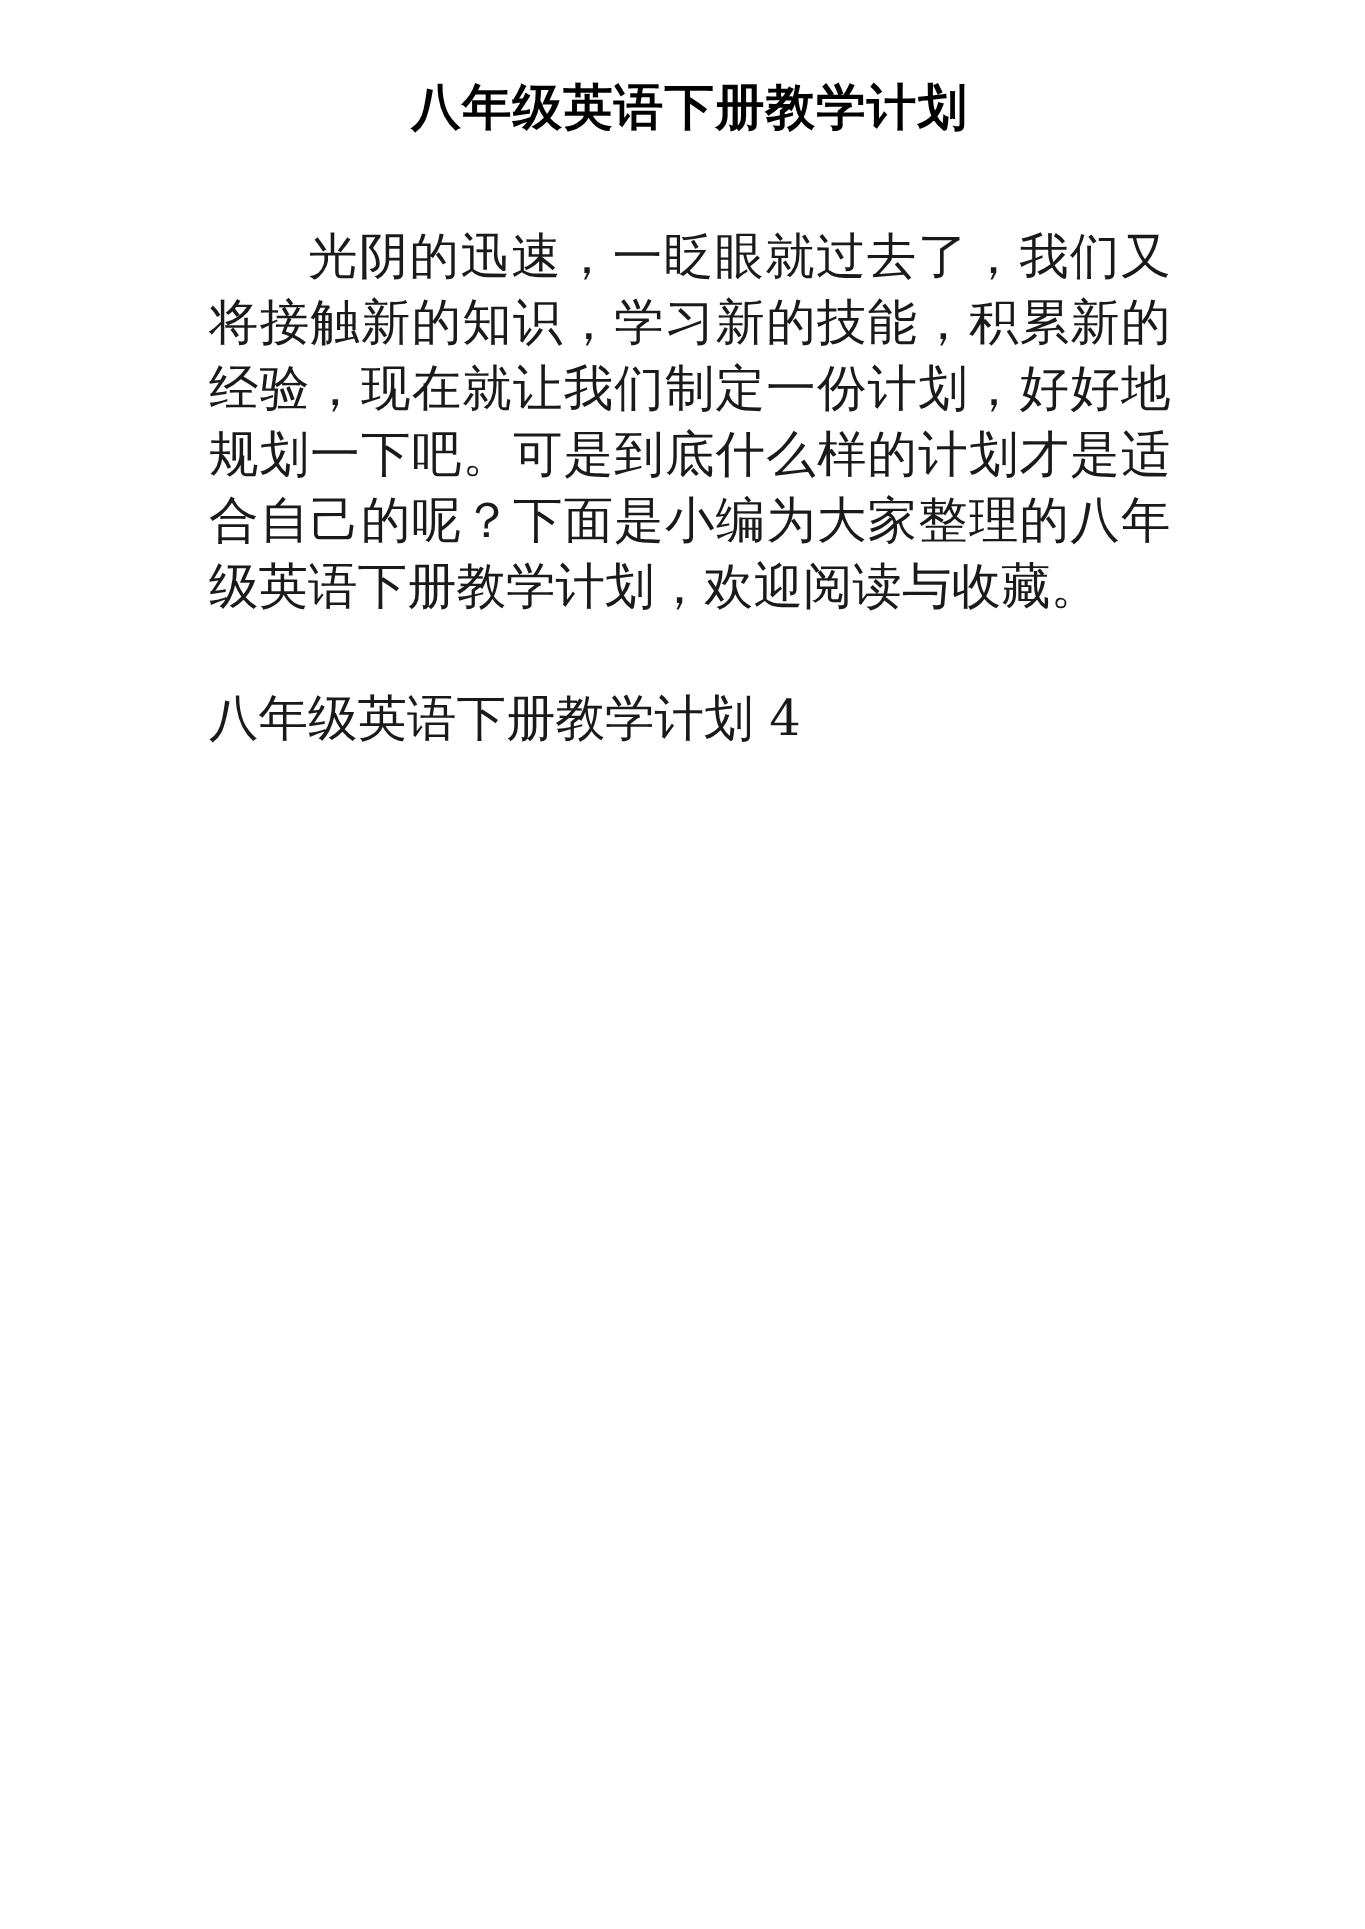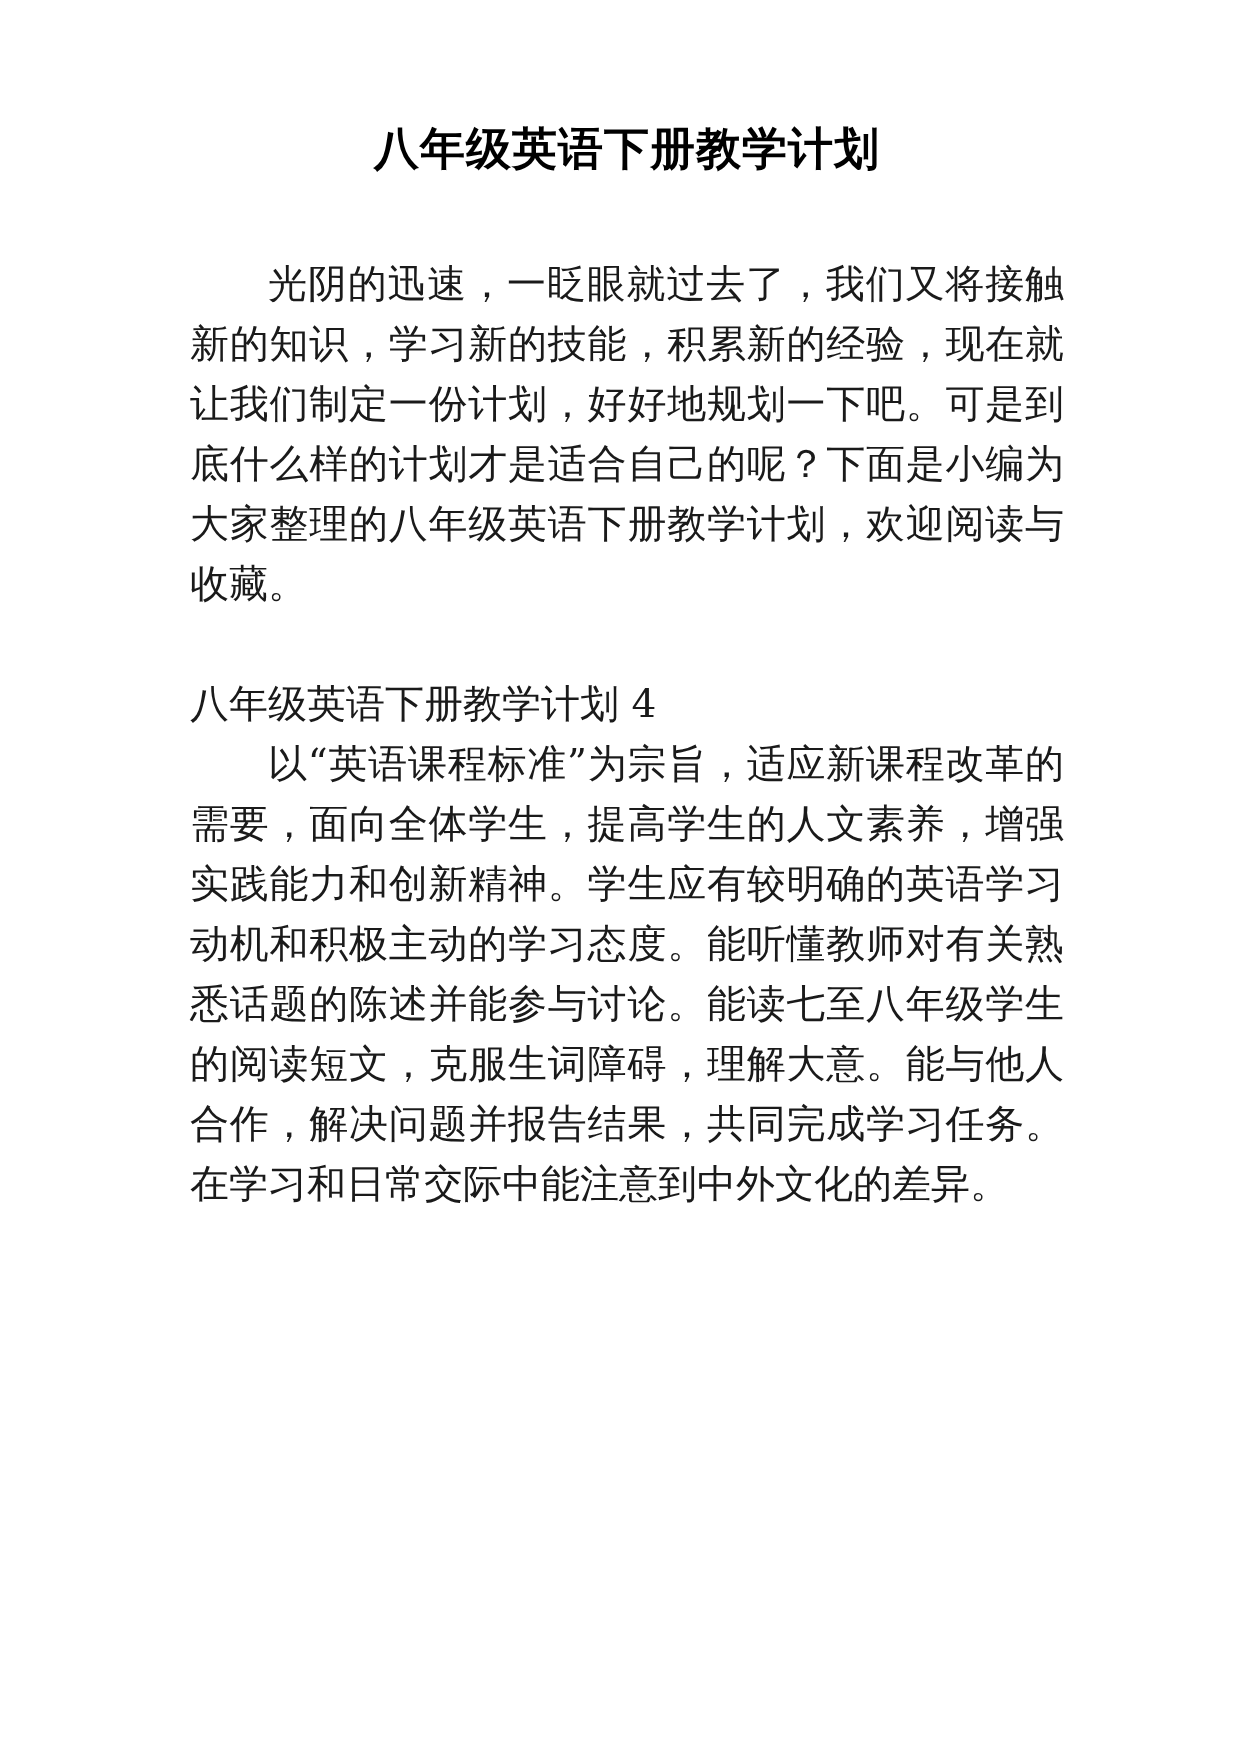--- a/index.html
+++ b/index.html
@@ -17,32 +17,32 @@
   .page {
     box-sizing: border-box;
     width: 1241px;
     height: 1754px;
     background: #ffffff;
     padding: 0 177px 0 190px;
     overflow: hidden;
   }
   .doc-title {
     margin: 0;
-    padding-top: 116px;
+    padding-top: 65px;
     font-size: 45px;
     line-height: 66px;
     font-weight: bold;
     text-align: center;
     letter-spacing: 1px;
     color: #000000;
     font-family: "DejaVu Serif", "Liberation Serif", serif;
   }
   .doc-body {
     margin-top: 72px;
-    font-size: 39px;
+    font-size: 45px;
     line-height: 60px;
     color: #1a1a1a;
     text-align: justify;
     text-justify: inter-character;
     -webkit-font-smoothing: antialiased;
   }
   .para {
     margin: 0;
     font-weight: normal;
   }
@@ -59,16 +59,15 @@
 
 <div class="page">
   <h1 class="doc-title">八年级英语下册教学计划</h1>
 
   <div class="doc-body">
     <p class="para indent">光阴的迅速，一眨眼就过去了，我们又将接触新的知识，学习新的技能，积累新的经验，现在就让我们制定一份计划，好好地规划一下吧。可是到底什么样的计划才是适合自己的呢？下面是小编为大家整理的八年级英语下册教学计划，欢迎阅读与收藏。</p>
 
     <p class="para subheading">八年级英语下册教学计划 4</p>
 
 
-    <p class="para indent">以“英语课程标准”为宗旨，适应新课程改革的需要，面向全体学生，提高学生的人文素养，增强实践能力和创新精神。学生应有较明确的英语学习动机和积极主动的学习态度。能听懂教师对有关熟悉话题的陈述并能参与讨论。能读七至八年级学生的阅读短文，克服生词障碍，理解大意。能与他人合作，解决问题并报告结果，共同完成学习任务。在学习和日常交际中能注意到中外文化的差异。</p>
 
   </div>
 </div>
 
 </body></html>

